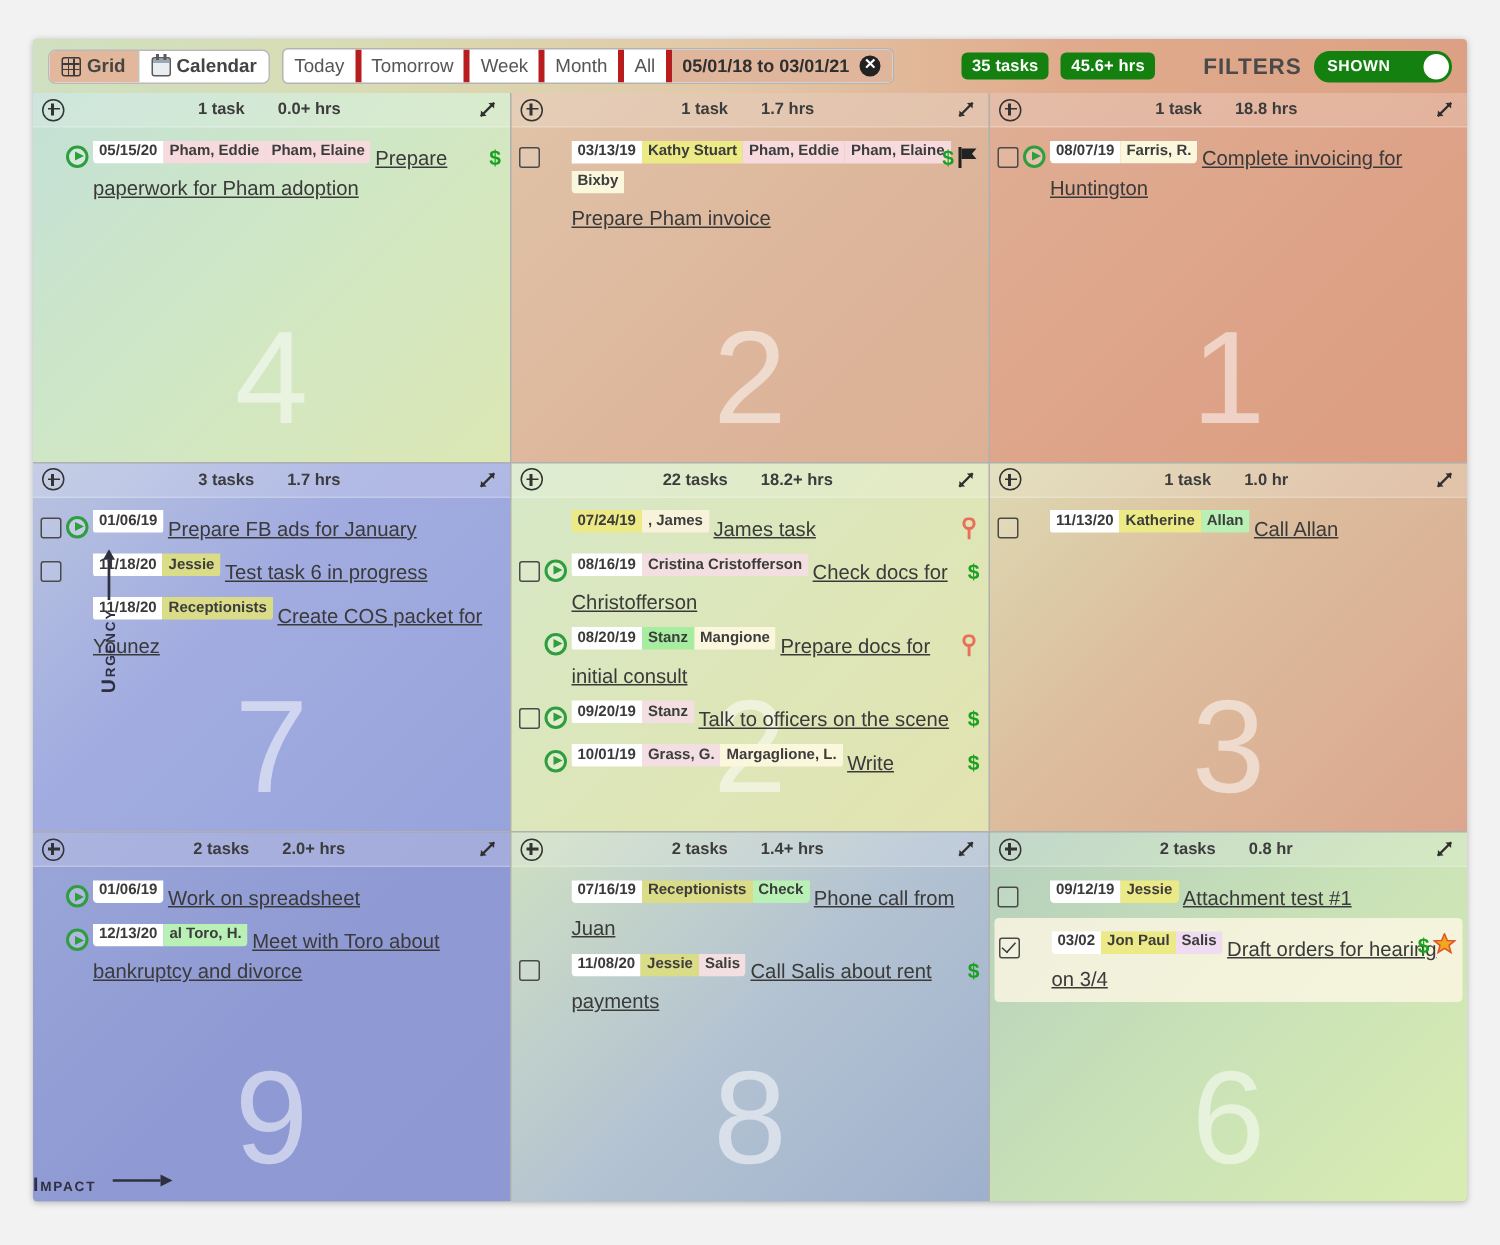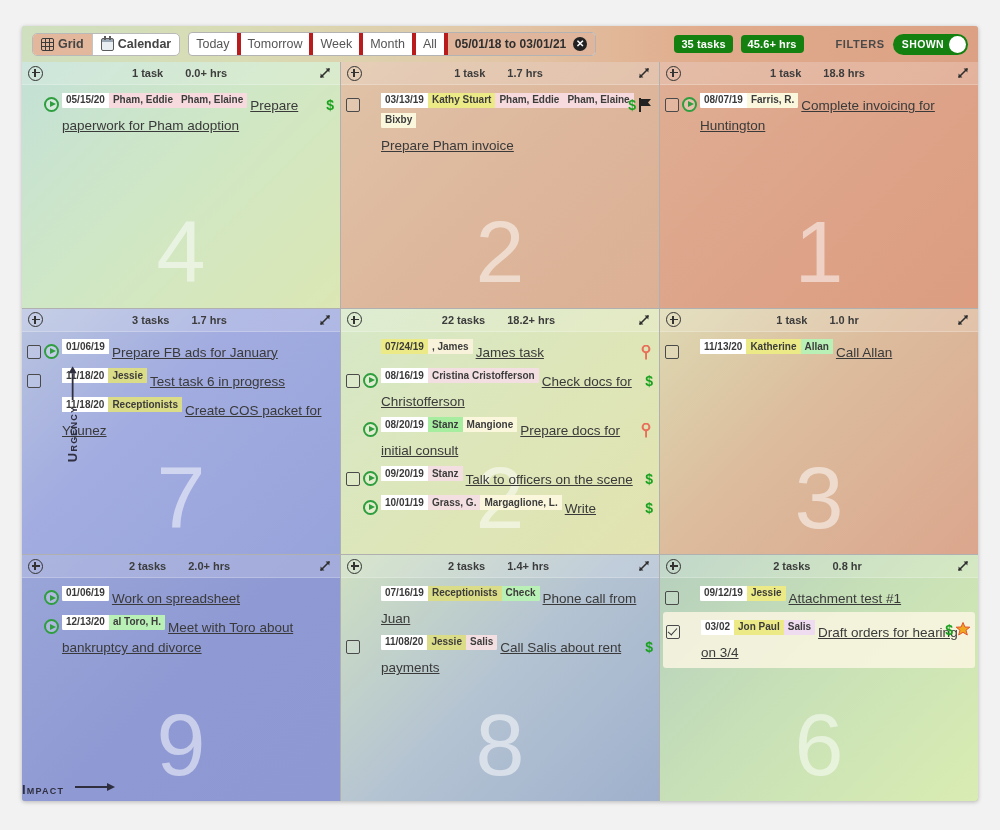--- a/index.html
+++ b/index.html
@@ -101,29 +101,29 @@
   }
 
   .spacer { flex: 1; }
   .pill {
     background: #138010; color: #fff;
     font-size: 11px; font-weight: bold;
     padding: 3px 7px; border-radius: 4px;
     letter-spacing: 0.1px;
   }
   .filters-label {
-    font-size: 11px; color: #4a4a4a;
+    font-size: 15px; color: #4a4a4a;
     letter-spacing: 0.6px; font-weight: bold;
     margin-left: 24px;
   }
   .switch {
     display: flex; align-items: center;
     background: #138010; color: #fff;
     border-radius: 11px; height: 21px;
-    padding: 0 2px 0 9px; gap: 5px;
+    padding: 0 2px 0 9px; gap: 22px;
     font-size: 10.5px; font-weight: bold; letter-spacing: 0.4px;
   }
   .switch .knob {
     width: 17px; height: 17px; border-radius: 50%;
     background: #fff;
   }
 
   
   .matrix {
     position: relative;

